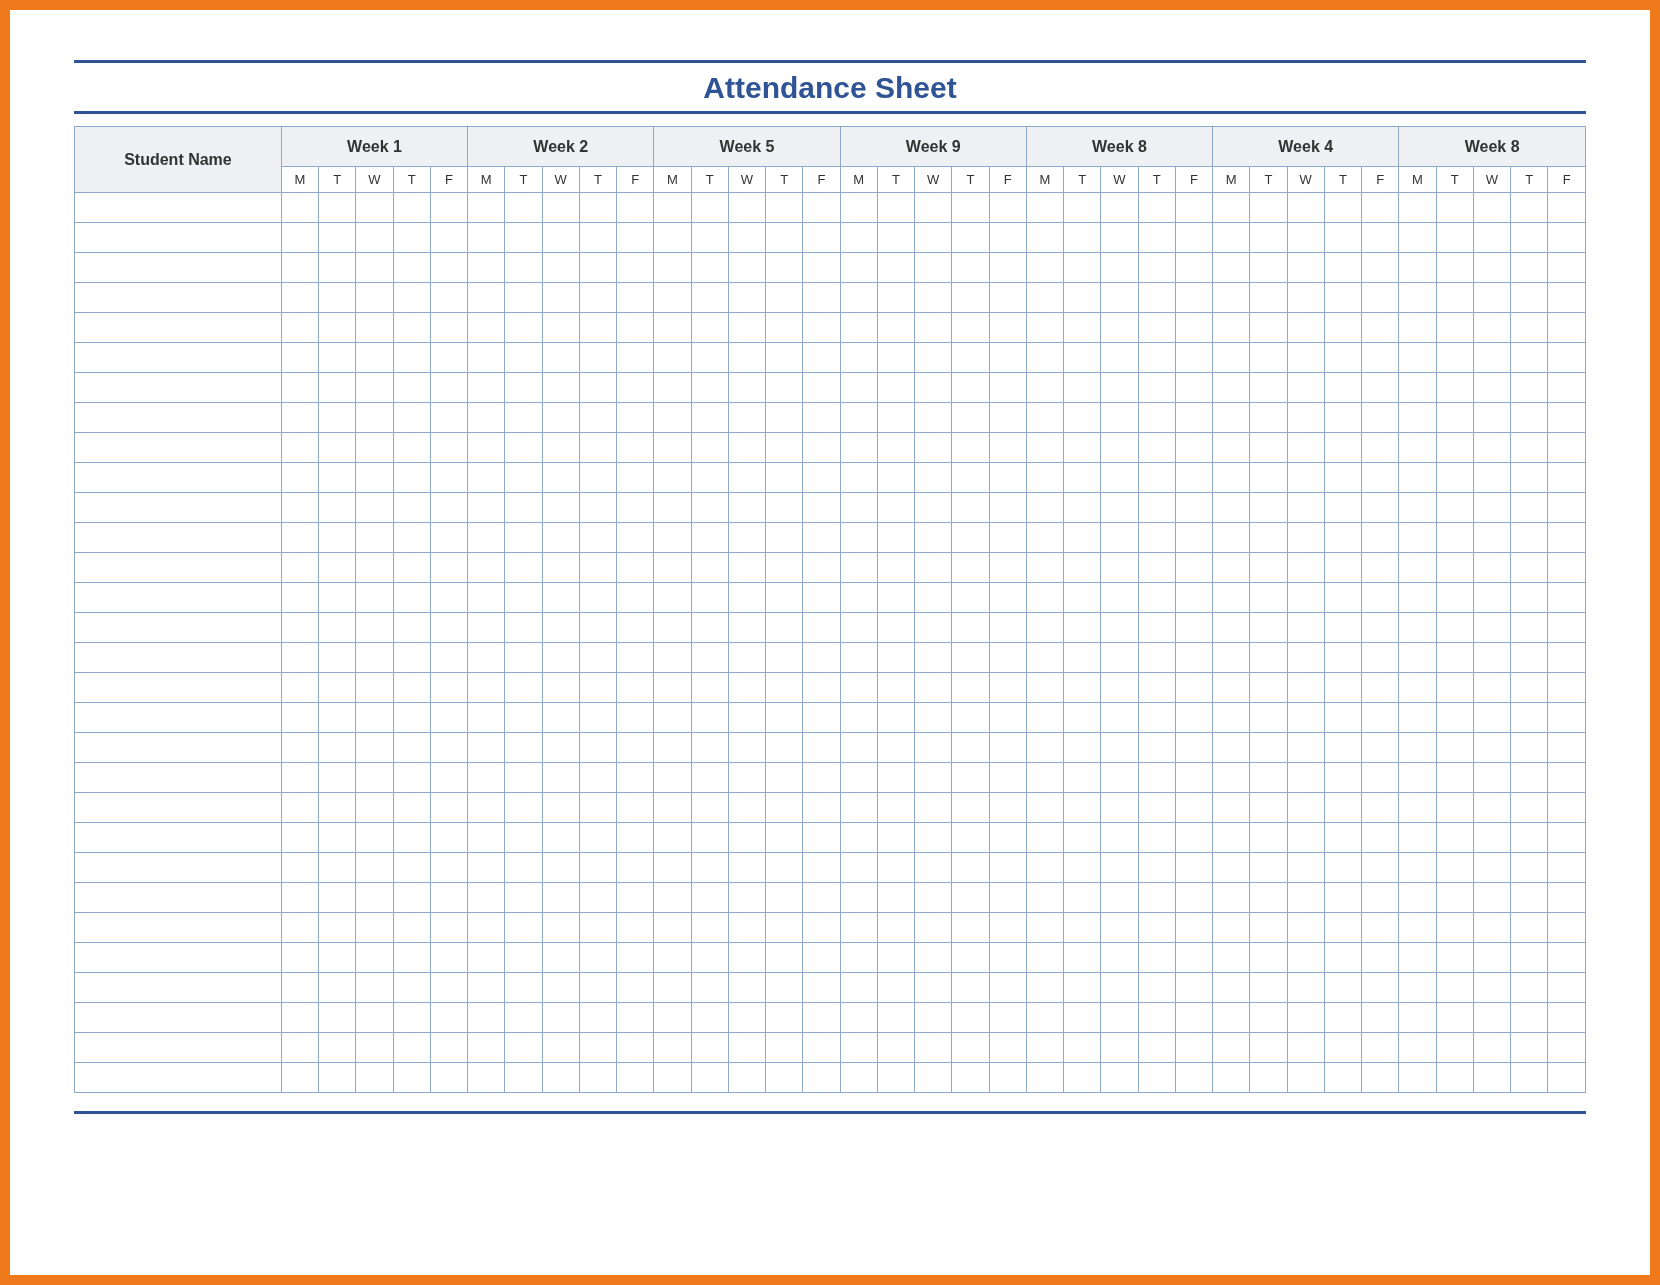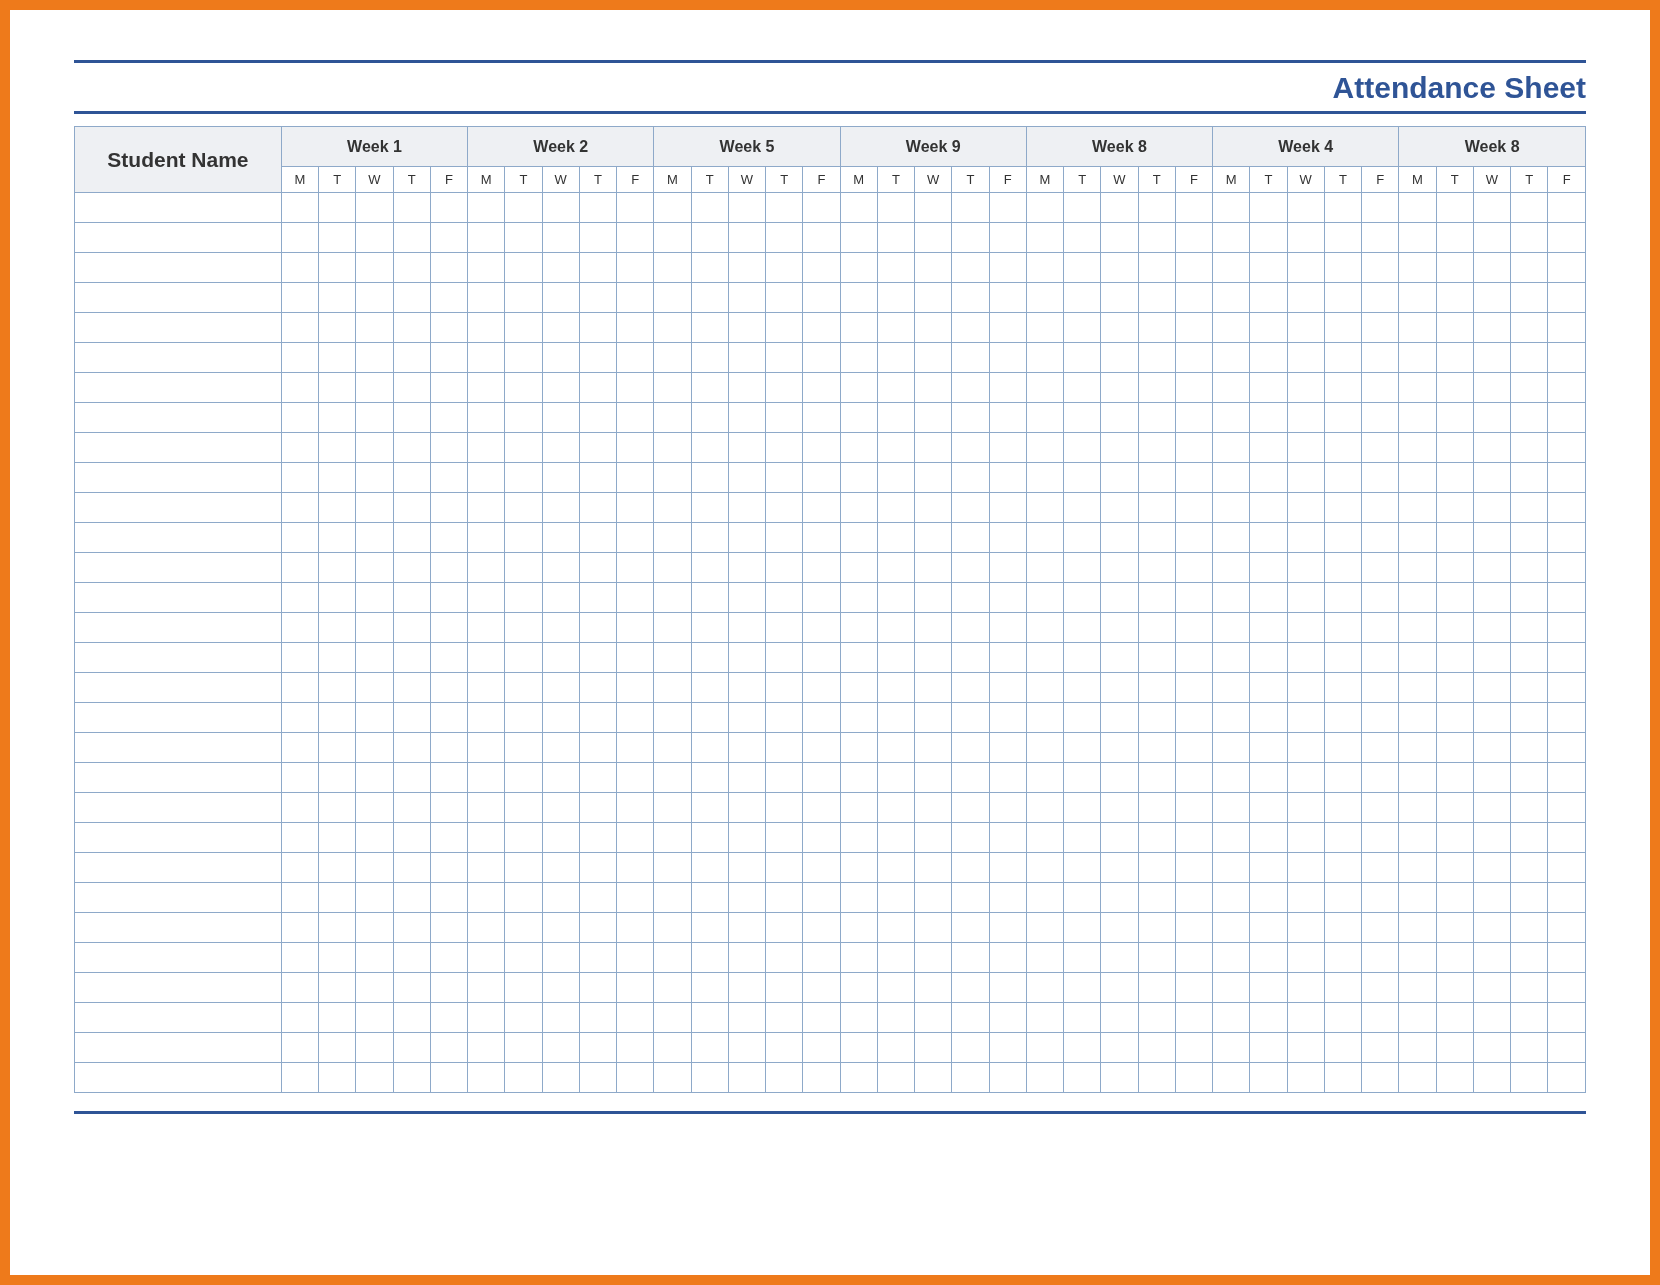--- a/index.html
+++ b/index.html
@@ -19,21 +19,21 @@
   .page {
     width: 100%;
     height: 100%;
   }
   .title-block .rule {
     border: none;
     border-top: 3px solid #2f5496;
     margin: 0;
   }
   .title-block h1 {
-    text-align: right;
+    text-align: center;
     color: #2f5496;
     font-size: 30px;
     font-weight: bold;
     margin: 8px 0 6px 0;
     font-family: Verdana, Geneva, sans-serif;
   }
   table.attendance {
     width: 100%;
     border-collapse: collapse;
     table-layout: fixed;
@@ -51,21 +51,21 @@
   }
   table.attendance thead th.week-hdr,
   table.attendance thead th.name-hdr {
     background: #eef0f3;
     font-weight: bold;
     font-size: 16px;
     color: #333;
     height: 40px;
   }
   table.attendance thead th.name-hdr {
-    font-size: 21px;
+    font-size: 16px;
     margin-left: 38px;
   }
   table.attendance thead th.day-hdr {
     background: #fff;
     font-weight: normal;
     font-size: 13px;
     height: 26px;
     color: #333;
   }
   table.attendance tbody td {

